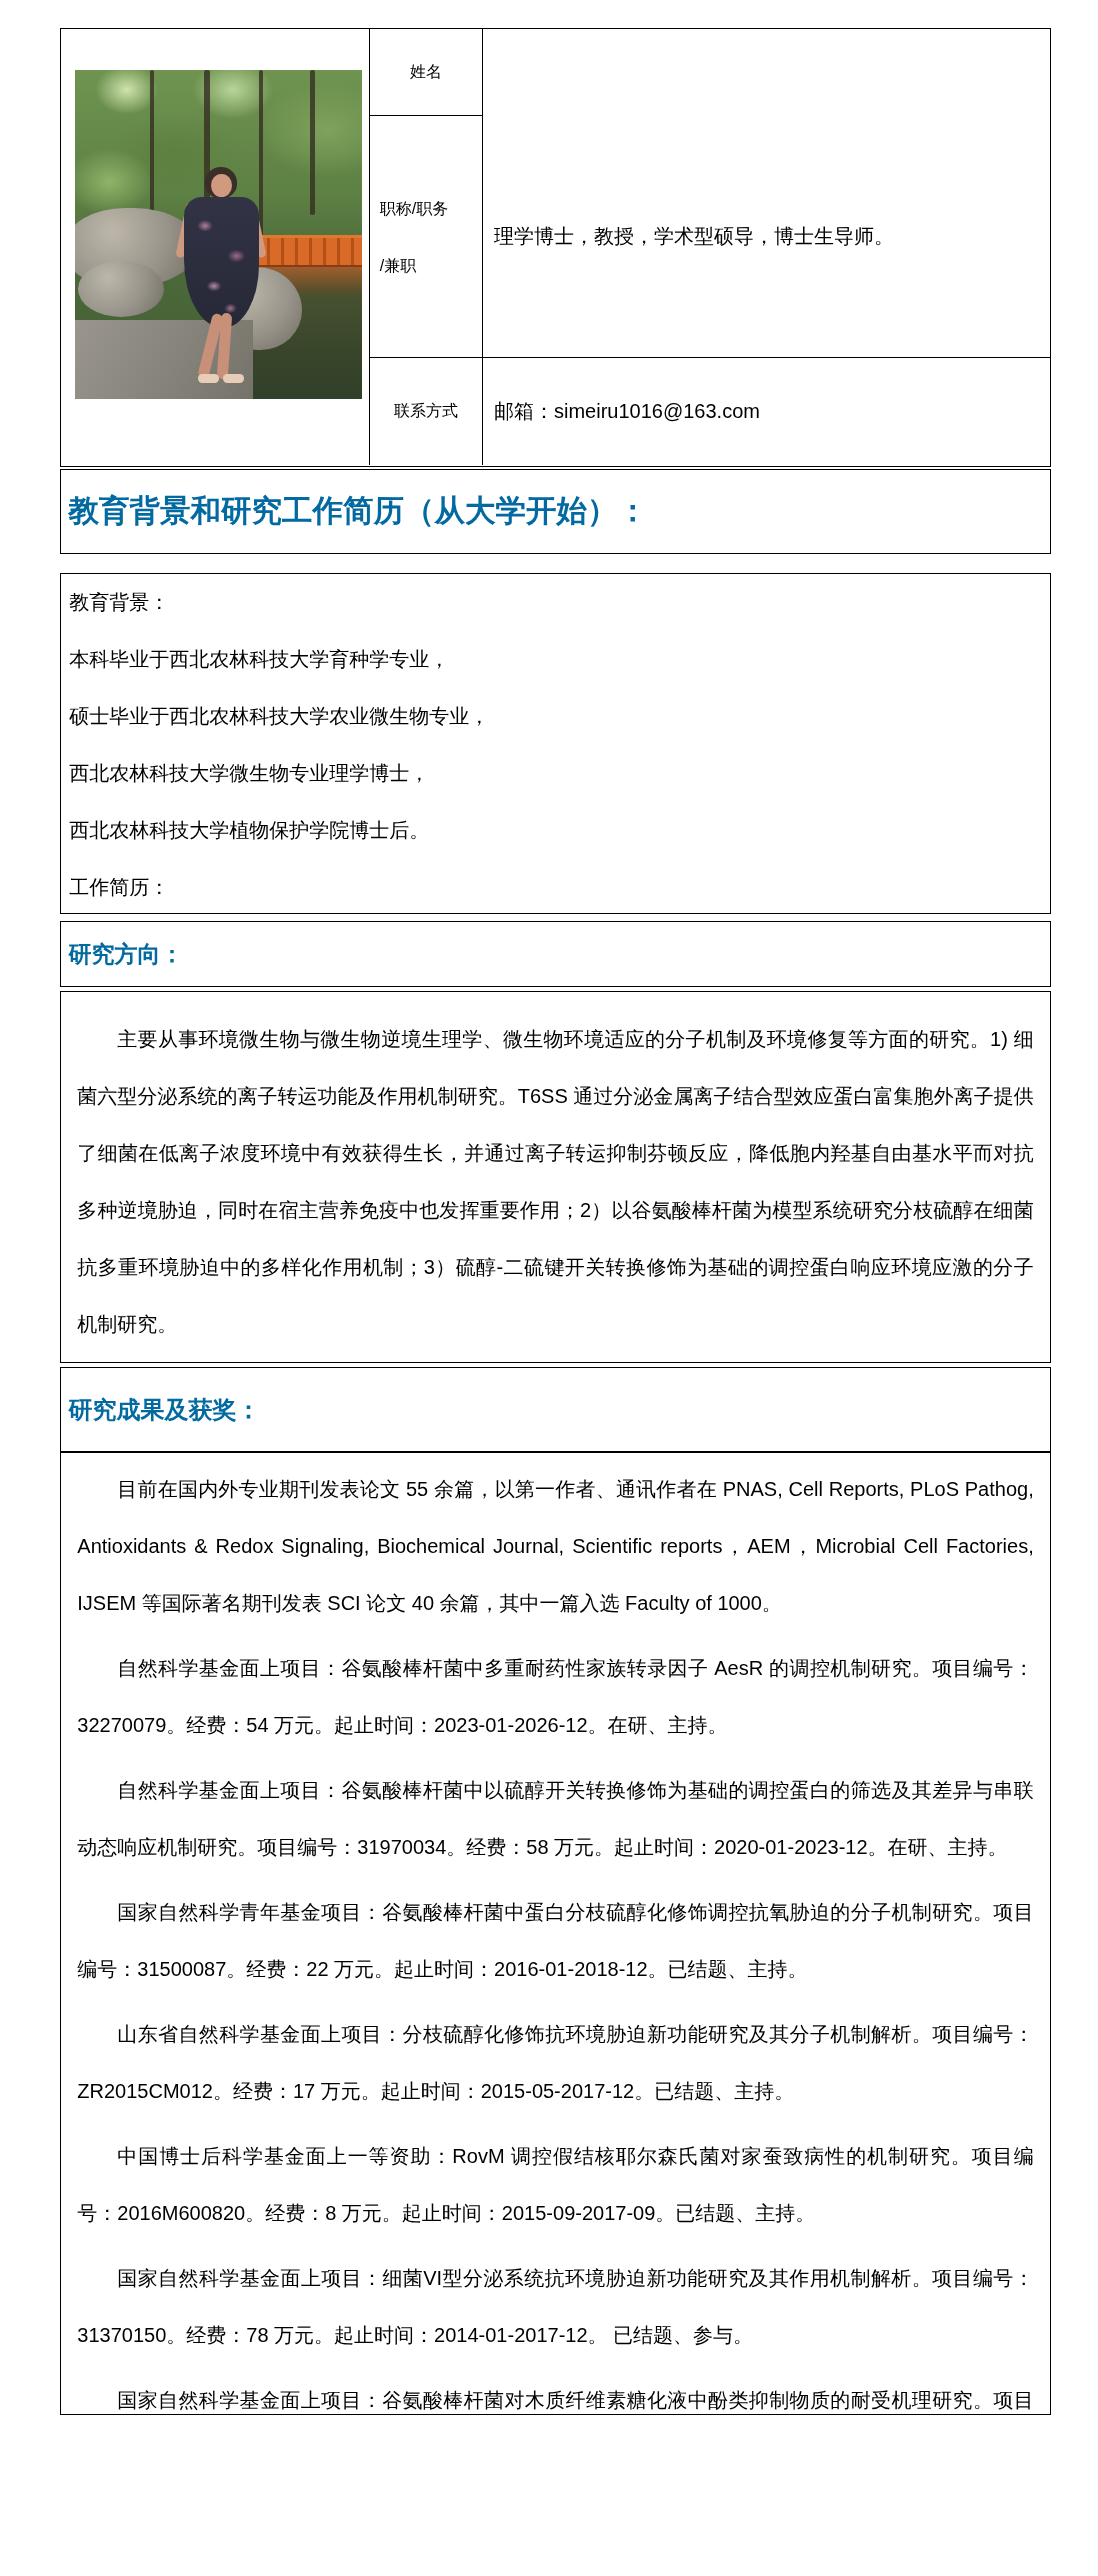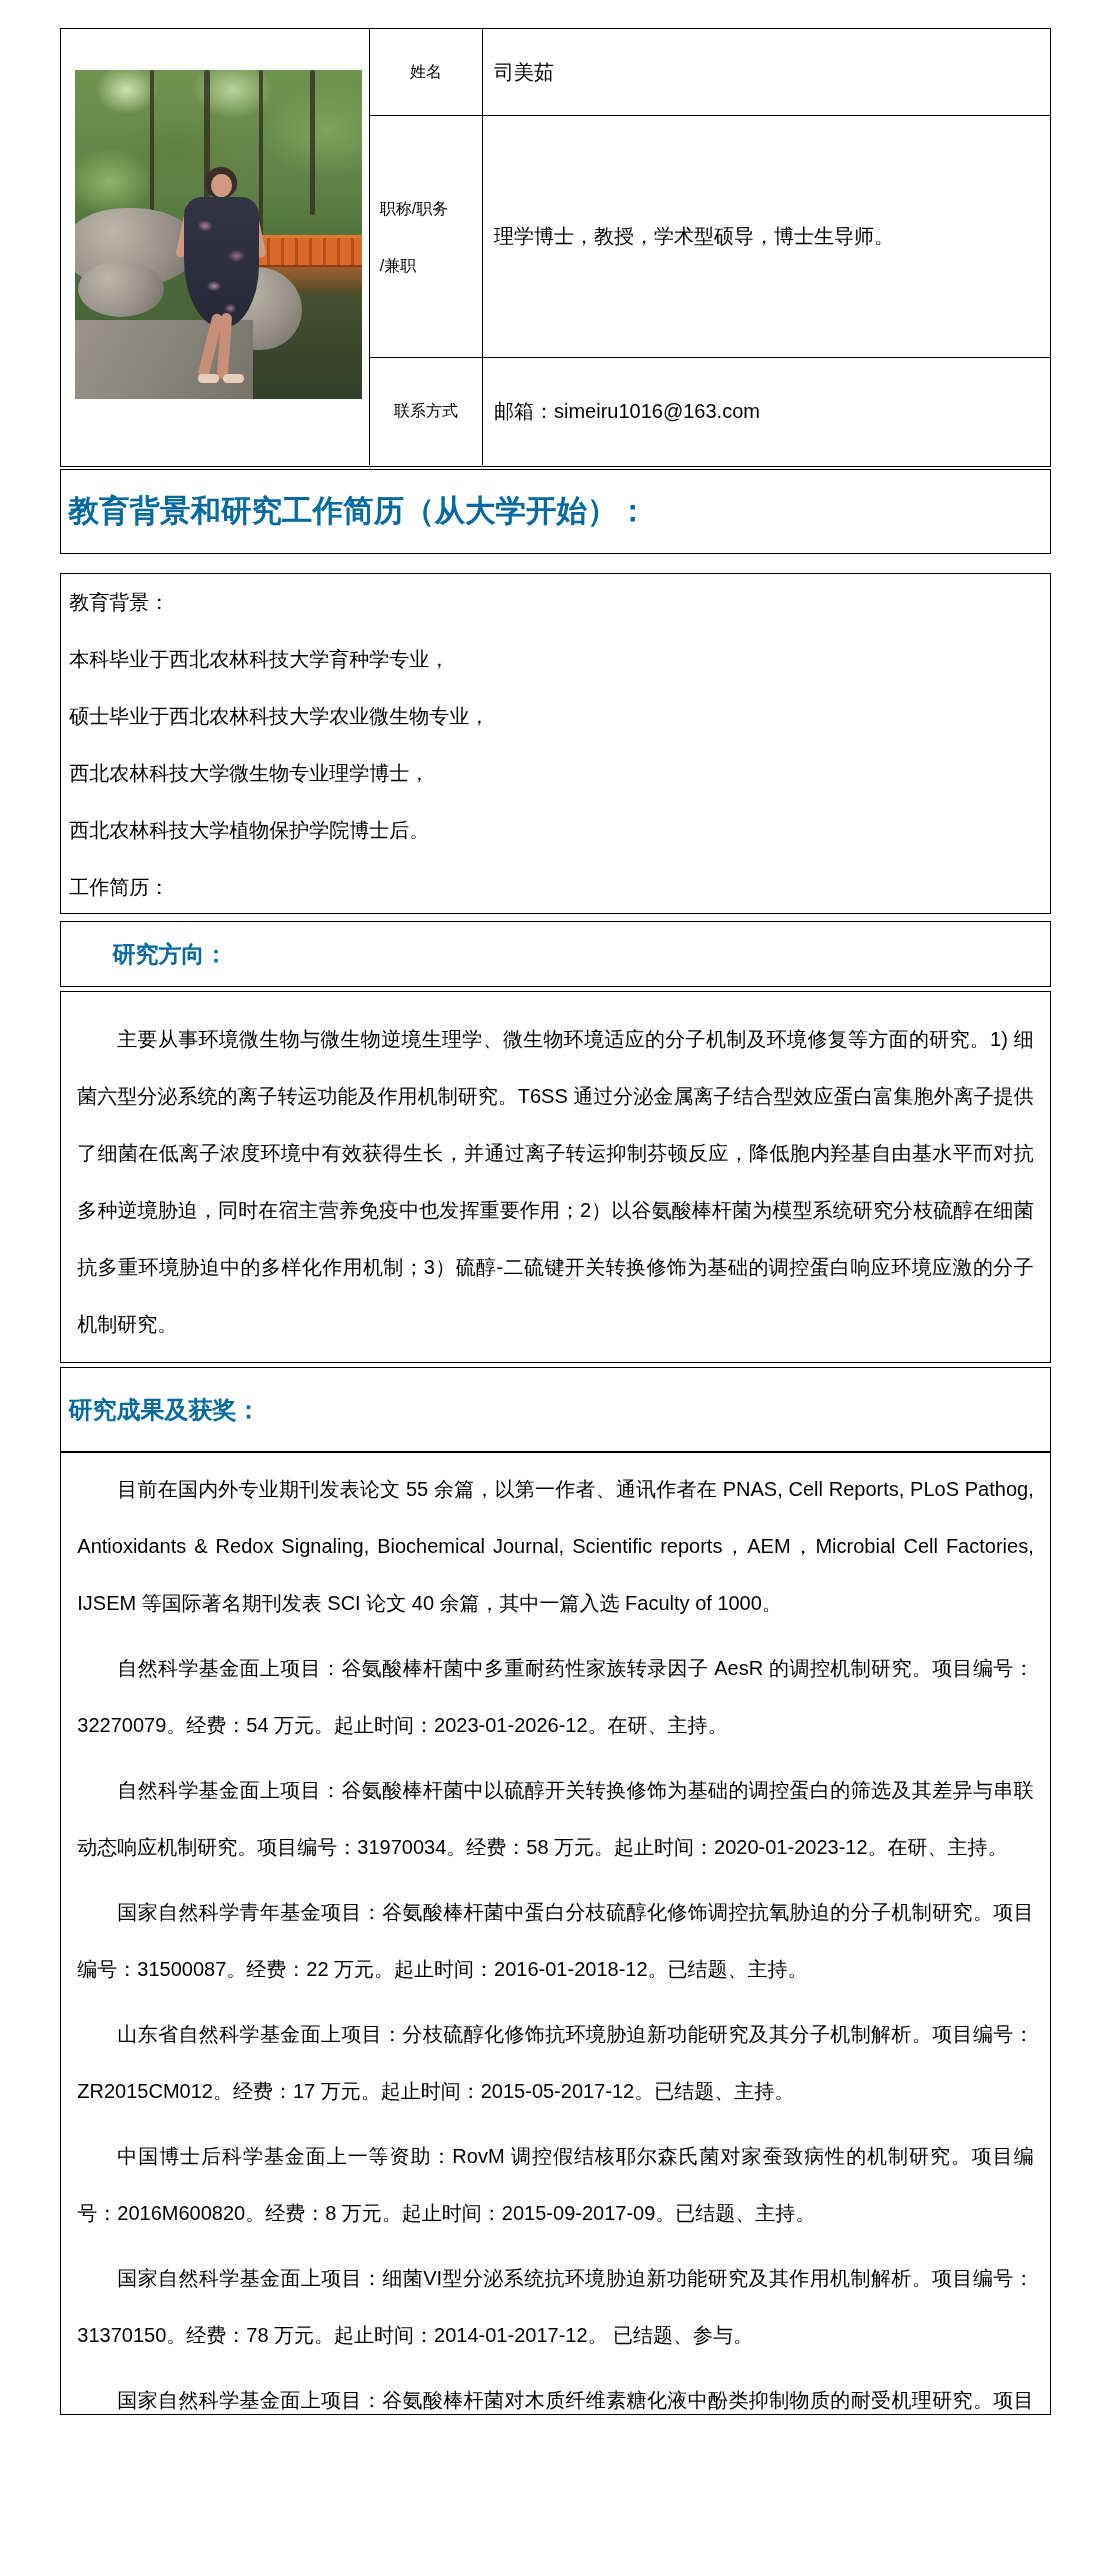--- a/index.html
+++ b/index.html
@@ -66,21 +66,21 @@
   .legs { position:absolute; left:calc(51% - 16.6px); top:74%; width:11px; height:20%; background:#c89078; border-radius:5.5px; transform:rotate(14deg); }
   .legs.l2 { left:calc(51% - 2.8px); transform:rotate(4deg); }
   .shoe { position:absolute; left:calc(51% - 23.5px); top:92.5%; width:21px; height:8.3px; border-radius:4.2px; background:#e8cdb8; }
   .shoe.s2 { left:calc(51% + 1.4px); }
   
   .heading-box { display:flex; align-items:center; padding-left:7.6px; }
   .heading-box .h { color:#0369a1; font-weight:bold; }
   #edu-heading   { top:469px;  height:85px; }
   #edu-heading .h { font-size:30.5px; }
   #research-heading { top:921px; height:66px; }
-  #research-heading .h { font-size:23px;margin-left:44px; }
+  #research-heading .h { font-size:23px; }
   #achv-heading  { top:1367px; height:85px; }
   #achv-heading .h { font-size:24px; }
   
   .content { font-size:20px; padding:0 8.3px; }
   #edu-content { top:557px; height:341px;margin-top:16px; }
   #edu-content .line { height:57px; line-height:57px; white-space:nowrap; }
   #research-content { top:991px; height:372px; padding-top:11px; }
   #research-content p, #achv-content p {
     line-height:57px; text-align:justify; text-indent:2em; margin:8px;
   }
@@ -113,21 +113,20 @@
         <div class="dress"></div>
         <div class="legs"></div>
         <div class="legs l2"></div>
         <div class="shoe"></div>
         <div class="shoe s2"></div>
       </div>
     </div>
   </div>
 
   <div class="cell label-cell row1">姓名</div>
-  <div class="cell value-cell row1">司美茹</div>
 
   <div class="cell label-cell row2">
     <span>职称/职务</span>
     <span>/兼职</span>
   </div>
   <div class="cell value-cell row2">理学博士，教授，学术型硕导，博士生导师。</div>
 
   <div class="cell label-cell row3">联系方式</div>
   <div class="cell value-cell row3">邮箱：simeiru1016@163.com</div>
 </div>

